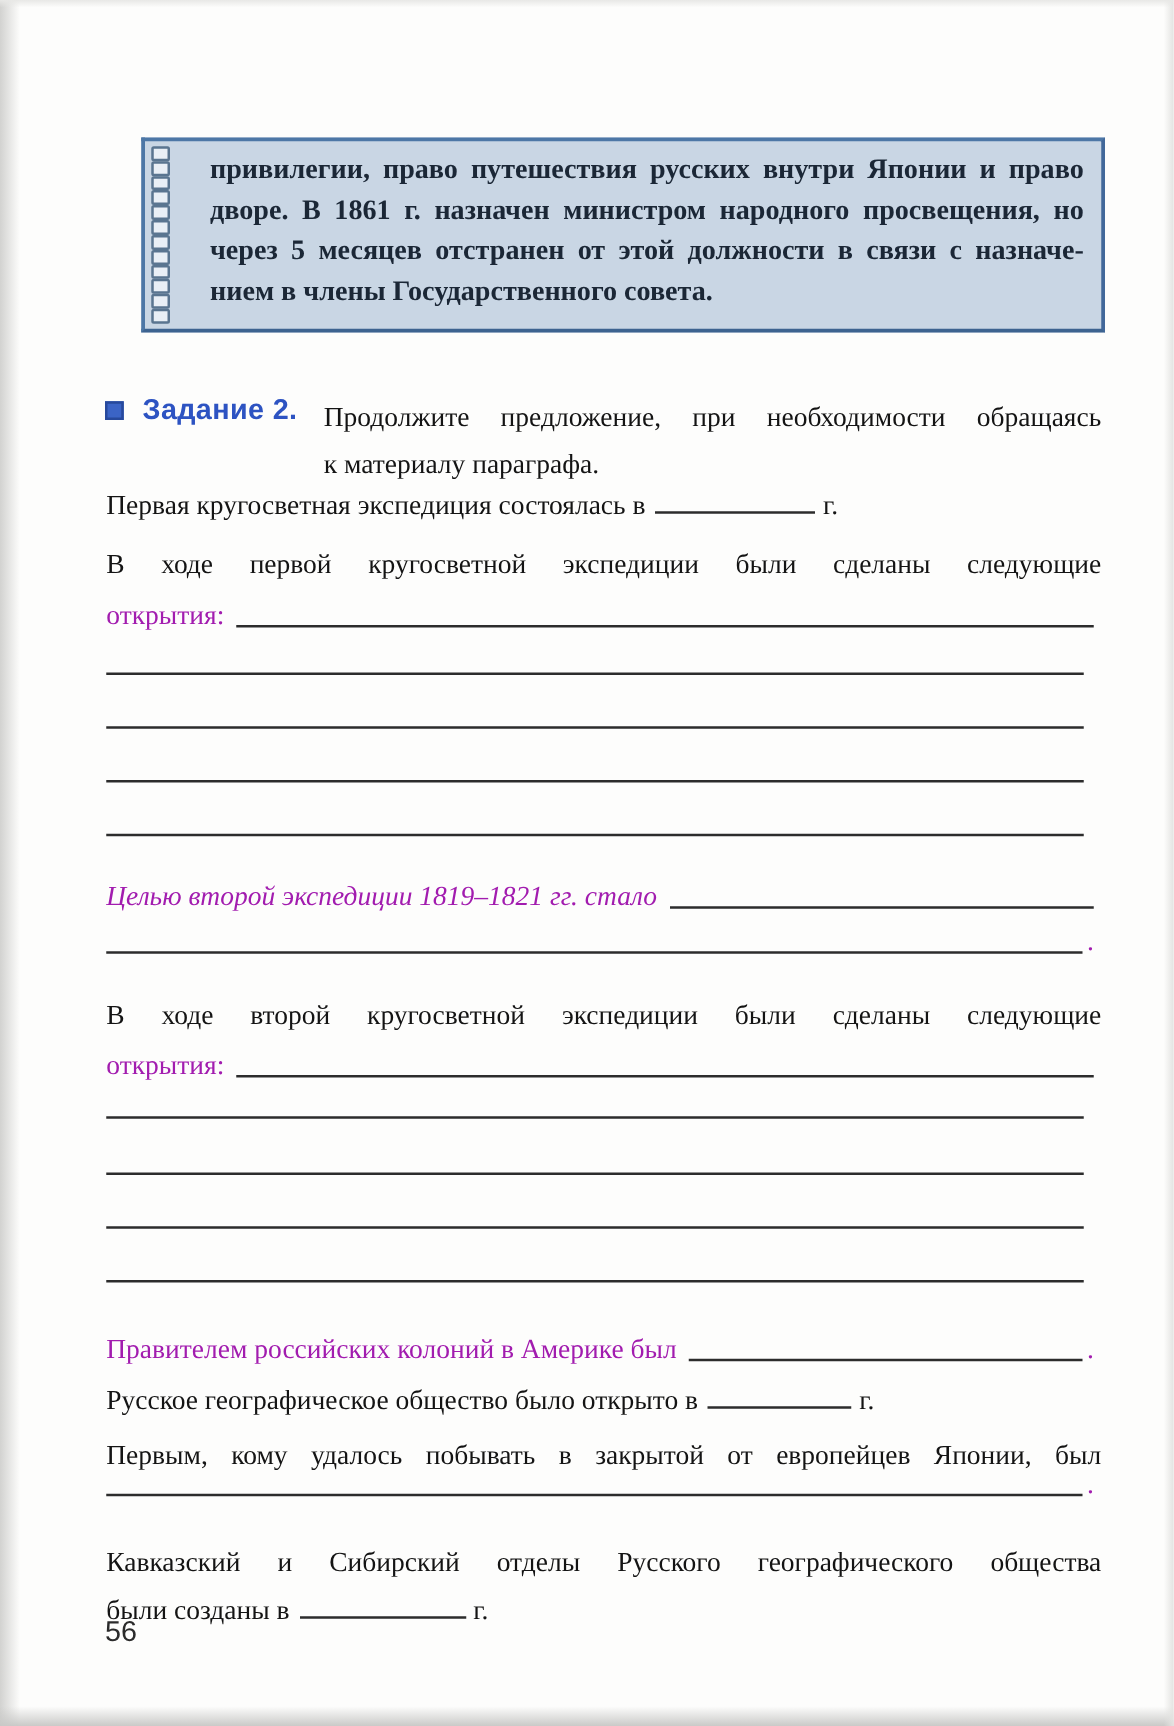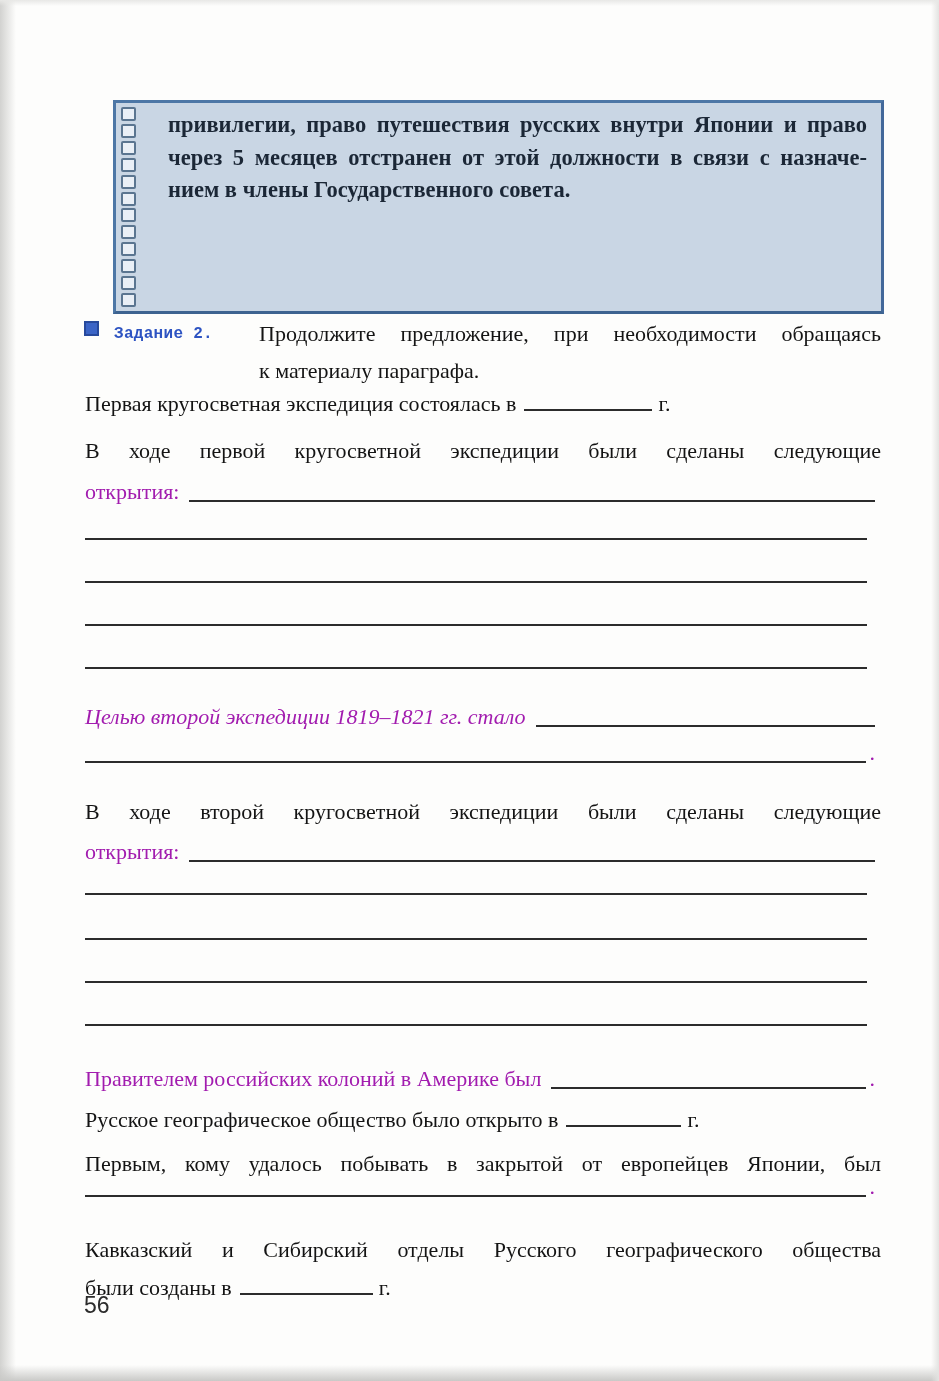--- a/index.html
+++ b/index.html
@@ -15,21 +15,21 @@
     background:linear-gradient(to right,#d2d2d0,rgba(210,210,208,0));}
   .edge-bottom{position:absolute;left:0;right:0;bottom:0;height:16px;
     background:linear-gradient(to top,#c9c9c7,rgba(201,201,199,0));}
   .edge-right{position:absolute;right:0;top:0;bottom:0;width:8px;
     background:linear-gradient(to left,#e3e3e1,rgba(227,227,225,0));}
   .edge-top{position:absolute;left:0;right:0;top:0;height:6px;
     background:linear-gradient(to bottom,#e8e8e6,rgba(232,232,230,0));}
 
   
   .info-box{
-    position:absolute;left:113px;top:100px;width:771px;height:214px;
+    position:absolute;left:113px;top:110px;width:771px;height:156px;
     box-sizing:border-box;
     background:#c9d6e4;
     border:3px solid #4d77a6;
     border-bottom-color:#3d6390;border-right-color:#42689a;
   }
   .ring-col{
     position:absolute;left:5px;top:4px;bottom:4px;width:20px;
     display:flex;flex-direction:column;justify-content:space-between;
   }
   .ring{width:11px;height:10px;background:#e9eff6;border:2px solid #5a7590;border-radius:2px;}
@@ -40,22 +40,22 @@
   .info-line{text-align:justify;text-align-last:justify;}
   .info-line.last{text-align-last:left;}
 
   
   .task-bullet{
     position:absolute;left:84px;top:321px;width:15px;height:15px;
     background:#3b64c6;border:2px solid #27499c;box-sizing:border-box;
   }
   .task-label{
     position:absolute;left:114px;top:314px;
-    font-family:Liberation Mono, monospace;font-weight:bold;
-    font-size:16px;color:#2d53c2;letter-spacing:.3px;margin-top:11px;
+    font-family:Liberation Sans, sans-serif;font-weight:bold;
+    font-size:23px;color:#2d53c2;letter-spacing:.3px;
   }
   .task-instruction{
     position:absolute;left:259px;top:315px;width:622px;
     font-size:22px;line-height:37px;color:#141414;
   }
   .task-instruction .l1{text-align:justify;text-align-last:justify;}
 
   
   .q{position:absolute;left:85px;width:796px;font-size:22px;line-height:28px;color:#141414;}
   .just{text-align:justify;text-align-last:justify;}
@@ -96,20 +96,21 @@
       <div class="ring"></div>
       <div class="ring"></div>
       <div class="ring"></div>
       <div class="ring"></div>
       <div class="ring"></div>
       <div class="ring"></div>
       <div class="ring"></div>
     </div>
     <div class="info-text">
       <div class="info-line">привилегии, право путешествия русских внутри Японии и право</div>
+      <div class="info-line">дворе. В 1861 г. назначен министром народного просвещения, но</div>
       <div class="info-line">через 5 месяцев отстранен от этой должности в связи с назначе-</div>
       <div class="info-line last">нием в члены Государственного совета.</div>
     </div>
   </div>
 
   <div class="task-bullet"></div>
   <div class="task-label">Задание 2.</div>
   <div class="task-instruction">
     <div class="l1">Продолжите предложение, при необходимости обращаясь</div>
     <div class="l2">к материалу параграфа.</div>

